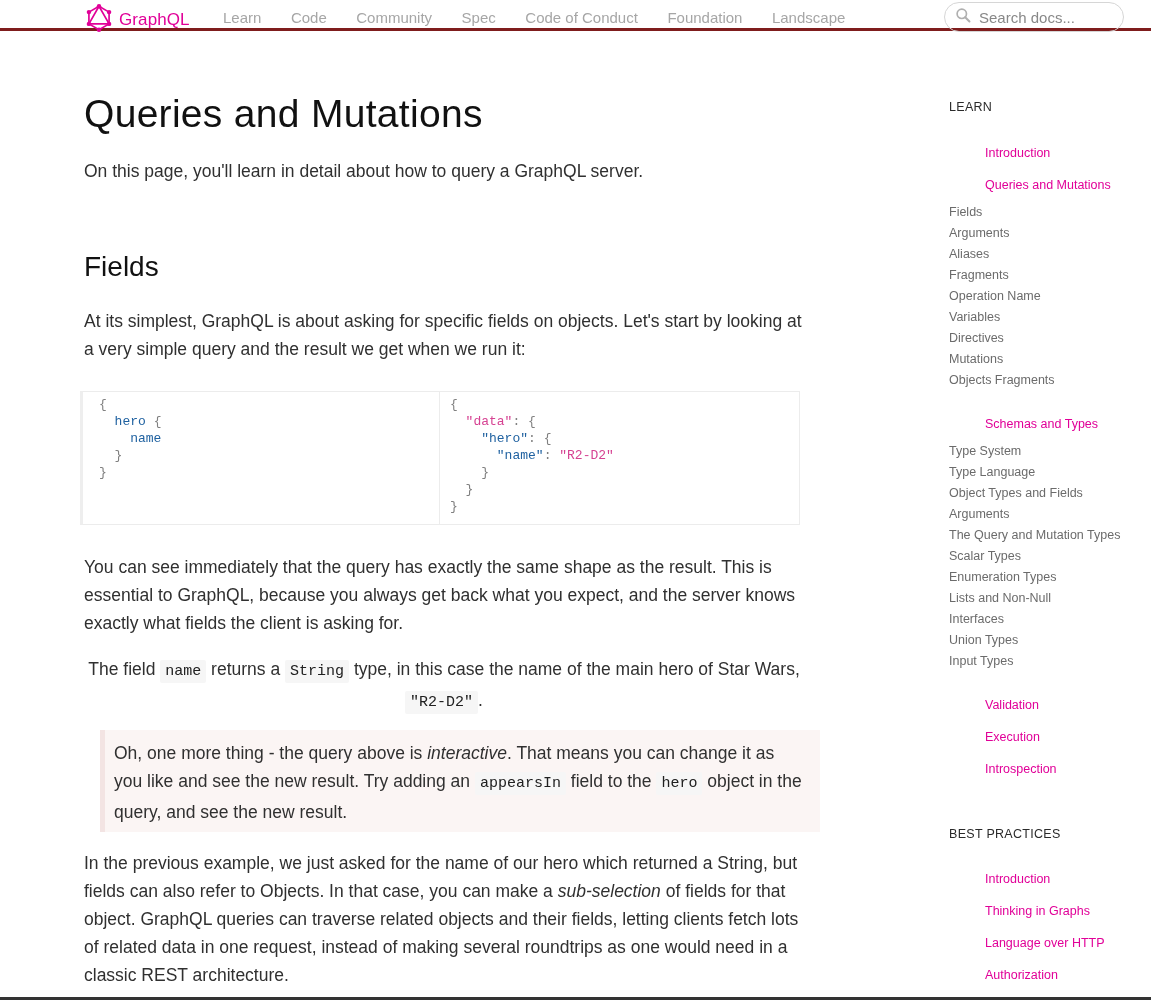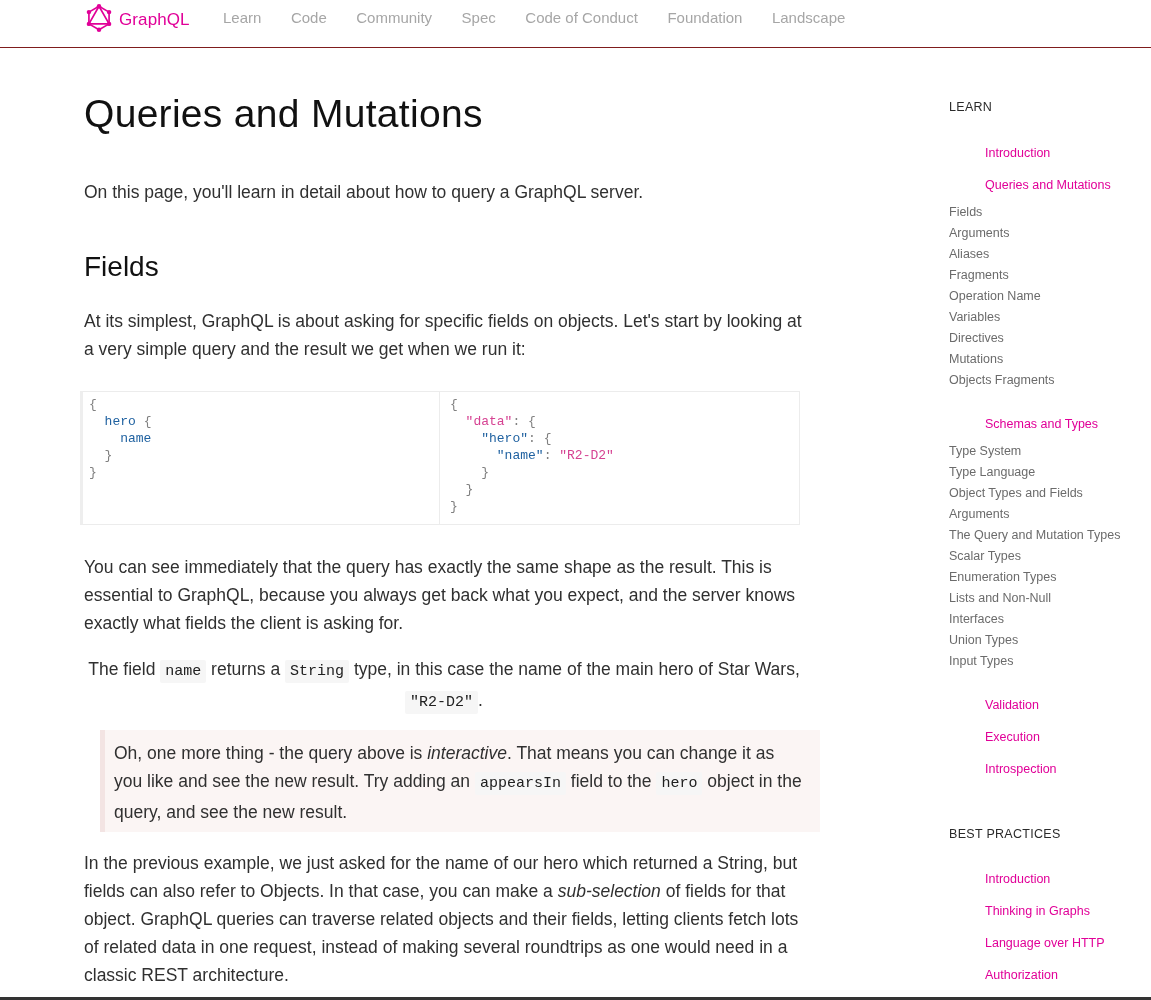--- a/index.html
+++ b/index.html
@@ -1,46 +1,46 @@
 <!DOCTYPE html>
 <html><head>
 <meta charset="utf-8">
 <style>
   * { box-sizing: border-box; margin: 0; padding: 0; }
   html, body { width: 1151px; height: 1000px; overflow: hidden; background: #fff; }
   body { font-family: "Liberation Sans", "DejaVu Sans", sans-serif; color: #202020; position: relative; }
 
   
-  .nav { position: absolute; left: 0; top: 0; width: 1151px; height: 48px; border-bottom: 1px solid #7f1d1d; background: #fff; }
+  .nav { position: absolute; left: 0; top: 0; width: 1151px; height: 31px; border-bottom: 3px solid #7f1d1d; background: #fff; }
   .logo { position: absolute; left: 85px; top: 3px; display: flex; align-items: center; text-decoration: none; }
   .logo svg { width: 28px; height: 30px; }
   .logo-text { color: #e10098; font-size: 17px; margin-left: 6px; letter-spacing: 0.1px; }
   .nav-links { position: absolute; left: 223px; top: 0; height: 34px; display: flex; align-items: center; }
   .nav-link { color: #a6a6a6; font-size: 15px; text-decoration: none; margin-right: 29.5px; white-space: nowrap; }
   .search { position: absolute; left: 944px; top: 2px; width: 180px; height: 30px; border: 1px solid #d6d6d6; border-radius: 16px; display: flex; align-items: center; padding-left: 10px; }
   .search svg { width: 17px; height: 17px; }
   .search input { border: none; outline: none; background: transparent; font-family: "Liberation Sans", sans-serif; font-size: 15px; color: #555; margin-left: 7px; width: 140px; }
   .search input::placeholder { color: #888; }
 
   
   .main { position: absolute; left: 84px; top: 42px; width: 720px; }
   h1 { position: absolute; left: 0; top: 50px; font-size: 39px; font-weight: normal; color: #111; letter-spacing: 0.3px; white-space: nowrap; }
-  .lead { position: absolute; left: 0; top: 119px; font-size: 17.5px; color: #303030; white-space: nowrap; margin-top: 21px; }
+  .lead { position: absolute; left: 0; top: 119px; font-size: 17.5px; color: #303030; white-space: nowrap; }
   h2 { position: absolute; left: 0; top: 209px; font-size: 28px; font-weight: normal; color: #111; }
   p.body { font-size: 17.5px; line-height: 28px; color: #303030; }
   .p1 { position: absolute; left: 0; top: 265px; width: 720px; }
   .p2 { position: absolute; left: 0; top: 511px; width: 720px; }
   .p3 { position: absolute; left: 0; top: 613px; width: 720px; text-align: center; }
   .p5 { position: absolute; left: 0; top: 807px; width: 720px; }
   code.inline { font-family: "Liberation Mono", "DejaVu Sans Mono", monospace; font-size: 15px; background: #f6f6f6; padding: 3px 5px; border-radius: 2px; color: #202020; }
   em { font-style: italic; }
 
   
   .codeblock { position: absolute; left: -4px; top: 349px; width: 720px; height: 134px; border: 1px solid #ececec; border-left: 3px solid #eeeeee; display: flex; background: #fff; }
-  .code-pane { font-family: "Liberation Mono", "DejaVu Sans Mono", monospace; font-size: 13px; line-height: 17px; padding: 4px 6px; white-space: pre; color: #808080; }
+  .code-pane { font-family: "Liberation Mono", "DejaVu Sans Mono", monospace; font-size: 13px; line-height: 17px; padding: 4px 16px; white-space: pre; color: #808080; }
   .code-pane.query { width: 357px; border-right: 1px solid #ececec; }
   .code-pane.result { flex: 1; padding-left: 10px; }
   .tok-field { color: #1f61a0; }
   .tok-key { color: #d64292; }
   .tok-key2 { color: #1f61a0; }
   .tok-str { color: #d64292; }
 
   
   .note { position: absolute; left: 16px; top: 688px; width: 720px; height: 102px; background: #fbf5f4; border-left: 5px solid #f3e4e3; padding: 9px 14px 0 9px; }
   .note p { font-size: 17.5px; line-height: 28px; color: #303030; }
@@ -78,20 +78,29 @@
     <span class="logo-text">GraphQL</span>
   </a>
   <div class="nav-links">
     <a class="nav-link">Learn</a>
     <a class="nav-link">Code</a>
     <a class="nav-link">Community</a>
     <a class="nav-link">Spec</a>
     <a class="nav-link">Code of Conduct</a>
     <a class="nav-link">Foundation</a>
     <a class="nav-link">Landscape</a>
+  </div>
+  <div class="search">
+    <span>
+      <svg viewBox="0 0 20 20">
+          <circle cx="8" cy="8" r="5.5" fill="none" stroke="#b0b0b0" stroke-width="2"></circle>
+          <line x1="12" y1="12" x2="17" y2="17" stroke="#b0b0b0" stroke-width="2.4" stroke-linecap="round"></line>
+        </svg>
+    </span>
+    <input type="text" placeholder="Search docs..." style="">
   </div>
 </div>
 
 <div class="main">
   <h1>Queries and Mutations</h1>
   <div class="lead">On this page, you'll learn in detail about how to query a GraphQL server.</div>
   <h2>Fields</h2>
   <p class="body p1">At its simplest, GraphQL is about asking for specific fields on objects. Let's start by looking at a very simple query and the result we get when we run it:</p>
 
   <div class="codeblock">

